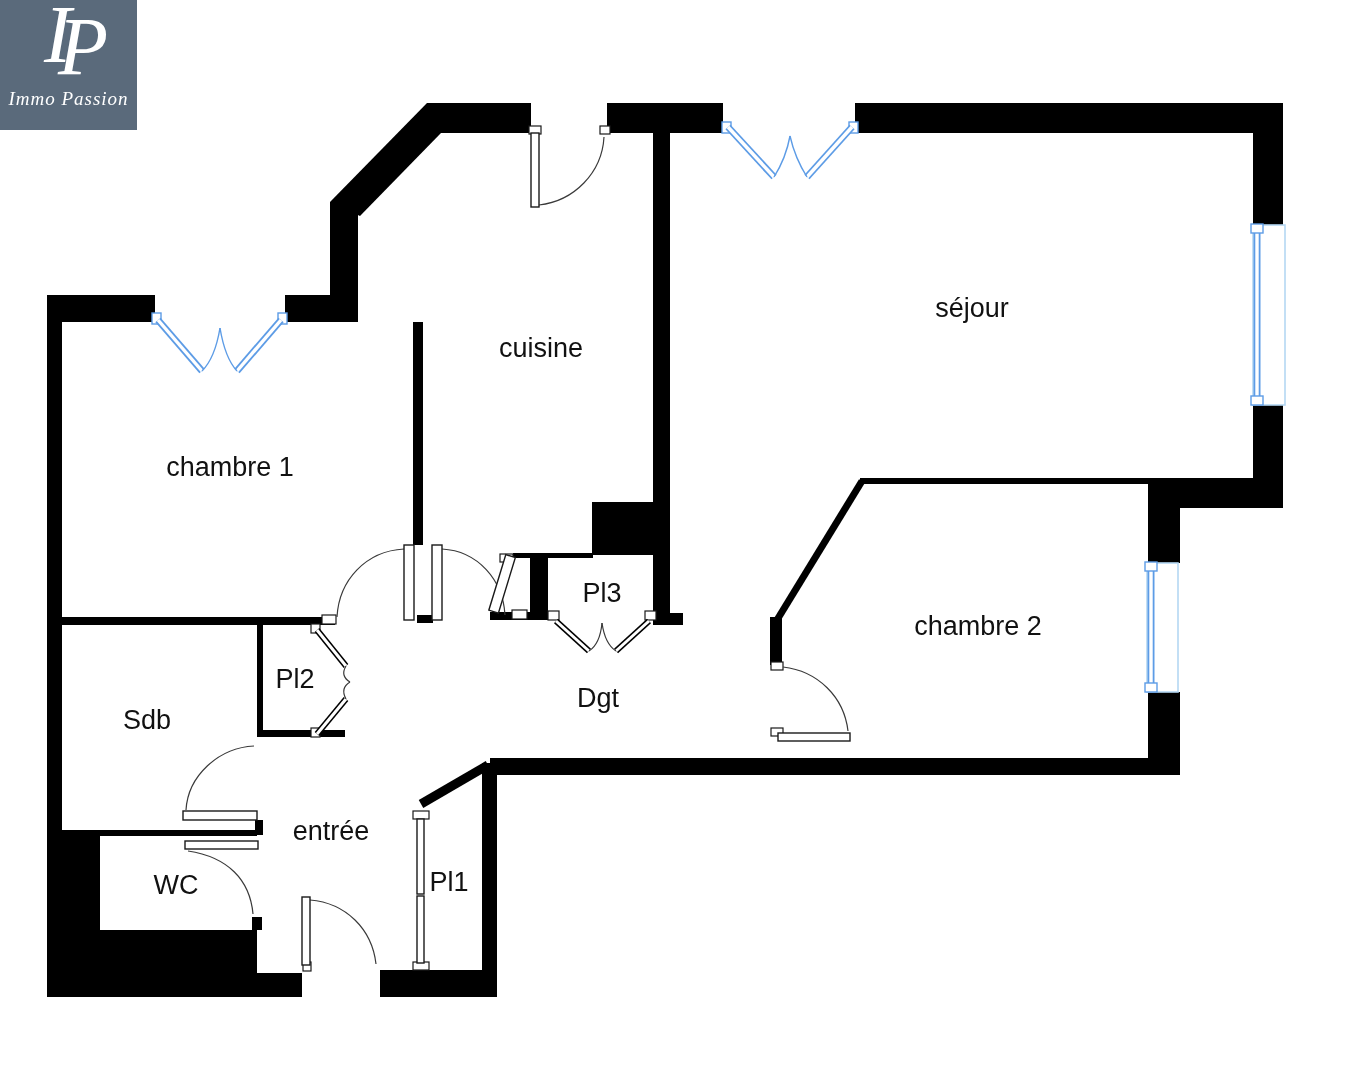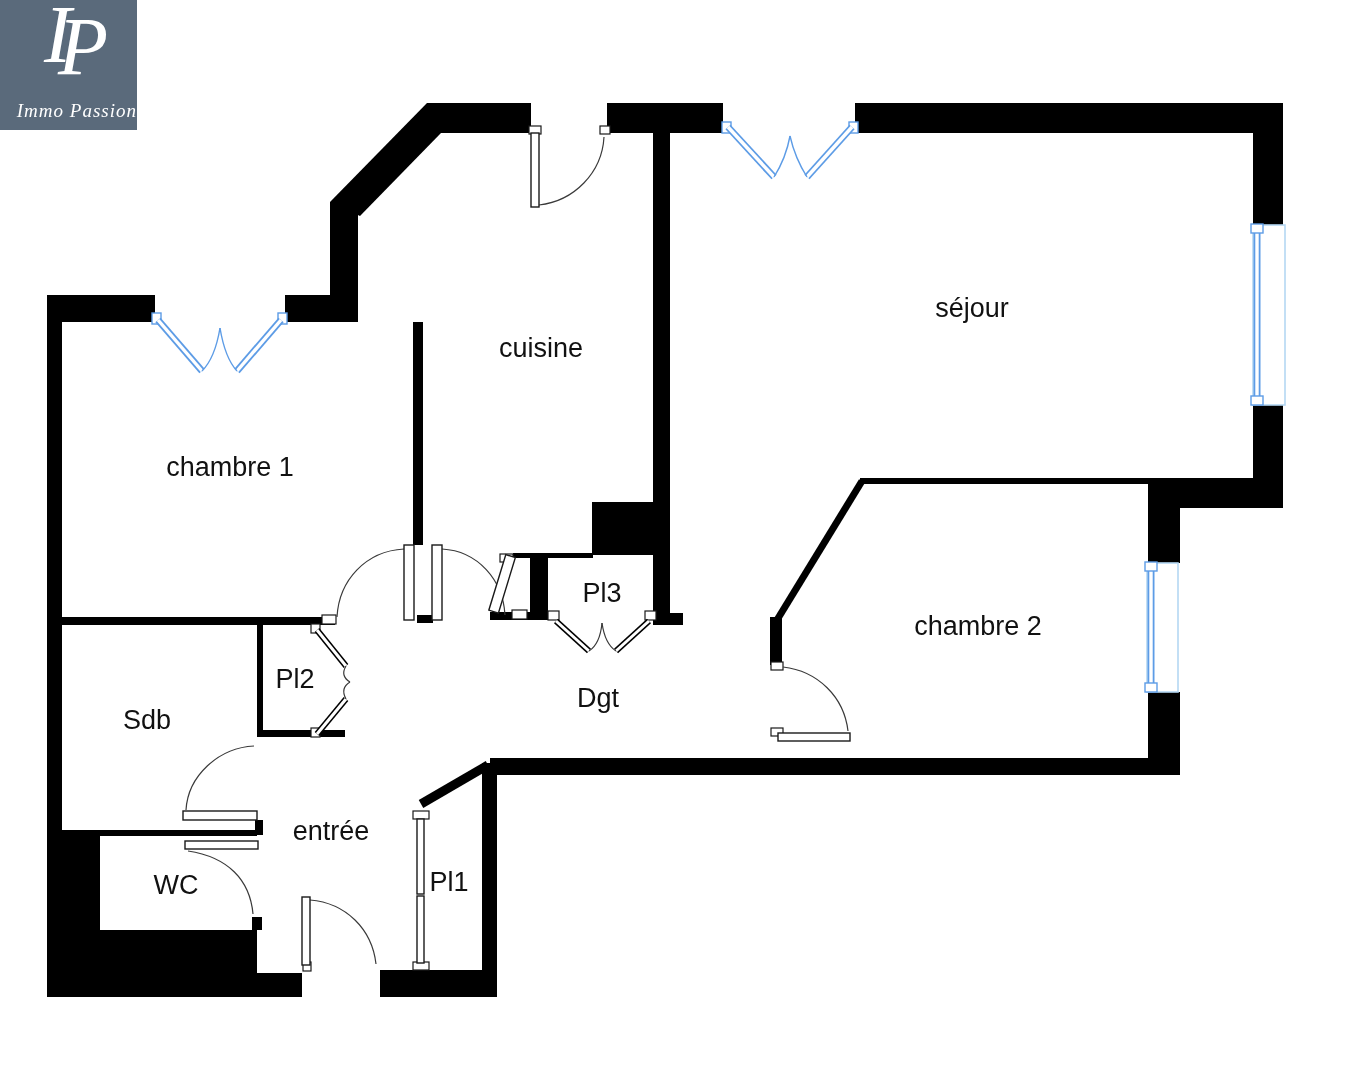--- a/index.html
+++ b/index.html
@@ -5,21 +5,21 @@
   html,body{margin:0;padding:0;background:#ffffff;}
   .stage{position:relative;width:1351px;height:1080px;background:#ffffff;overflow:hidden;
          font-family:"Liberation Sans", sans-serif;}
   .plan-svg{position:absolute;left:0;top:0;width:1351px;height:1080px;}
   
   .logo{position:absolute;left:0;top:0;width:137px;height:130px;background:#5a6a7b;color:#ffffff;}
   .logo .mono{position:absolute;left:0;top:0;width:137px;height:100px;
               font-family:"Liberation Serif", serif;font-style:italic;}
   .logo .li{position:absolute;left:44px;top:-12px;font-size:82px;}
   .logo .lp{position:absolute;left:58px;top:0px;font-size:82px;}
-  .logo .logoname{position:absolute;left:0;bottom:8px;width:137px;text-align:right;
+  .logo .logoname{position:absolute;left:0;bottom:20px;width:137px;text-align:center;
               font-family:"Liberation Serif", serif;font-style:italic;font-size:19px;letter-spacing:1px;}
   
   .wall{fill:#000000;stroke:none;}
   .wline{stroke:#000000;fill:none;}
   .leaf{fill:#ffffff;stroke:#1a1a1a;stroke-width:1.4;}
   .arc{fill:none;stroke:#3a3a3a;stroke-width:1.2;}
   .cap{fill:#ffffff;stroke:#1a1a1a;stroke-width:1.2;}
   .dblack{stroke:#000000;stroke-width:6;fill:none;}
   .dwhite{stroke:#ffffff;stroke-width:3;fill:none;}
   .wblue{stroke:#5d9ce6;stroke-width:7;fill:none;}

